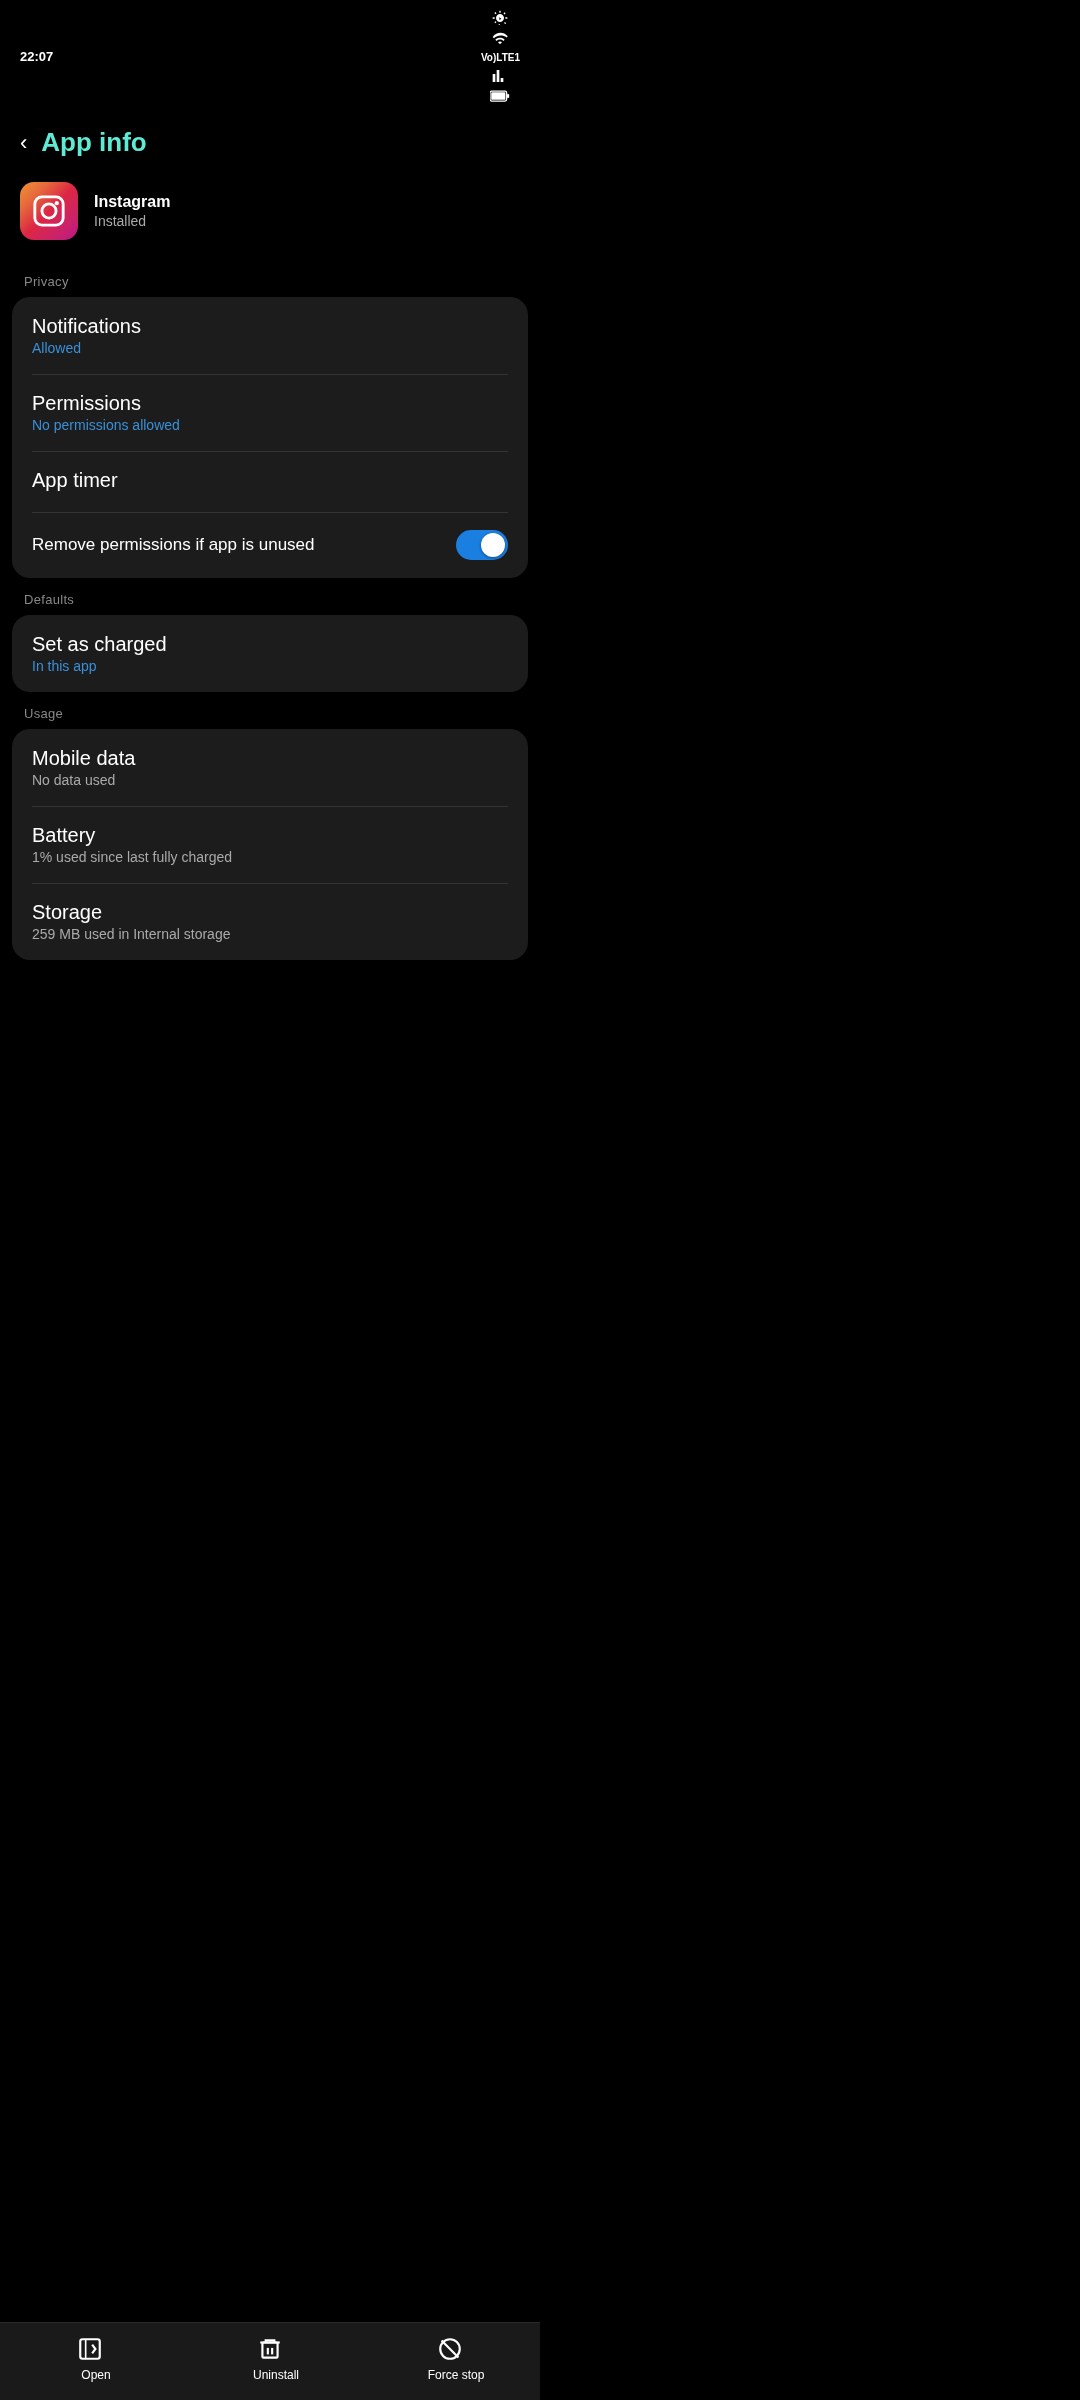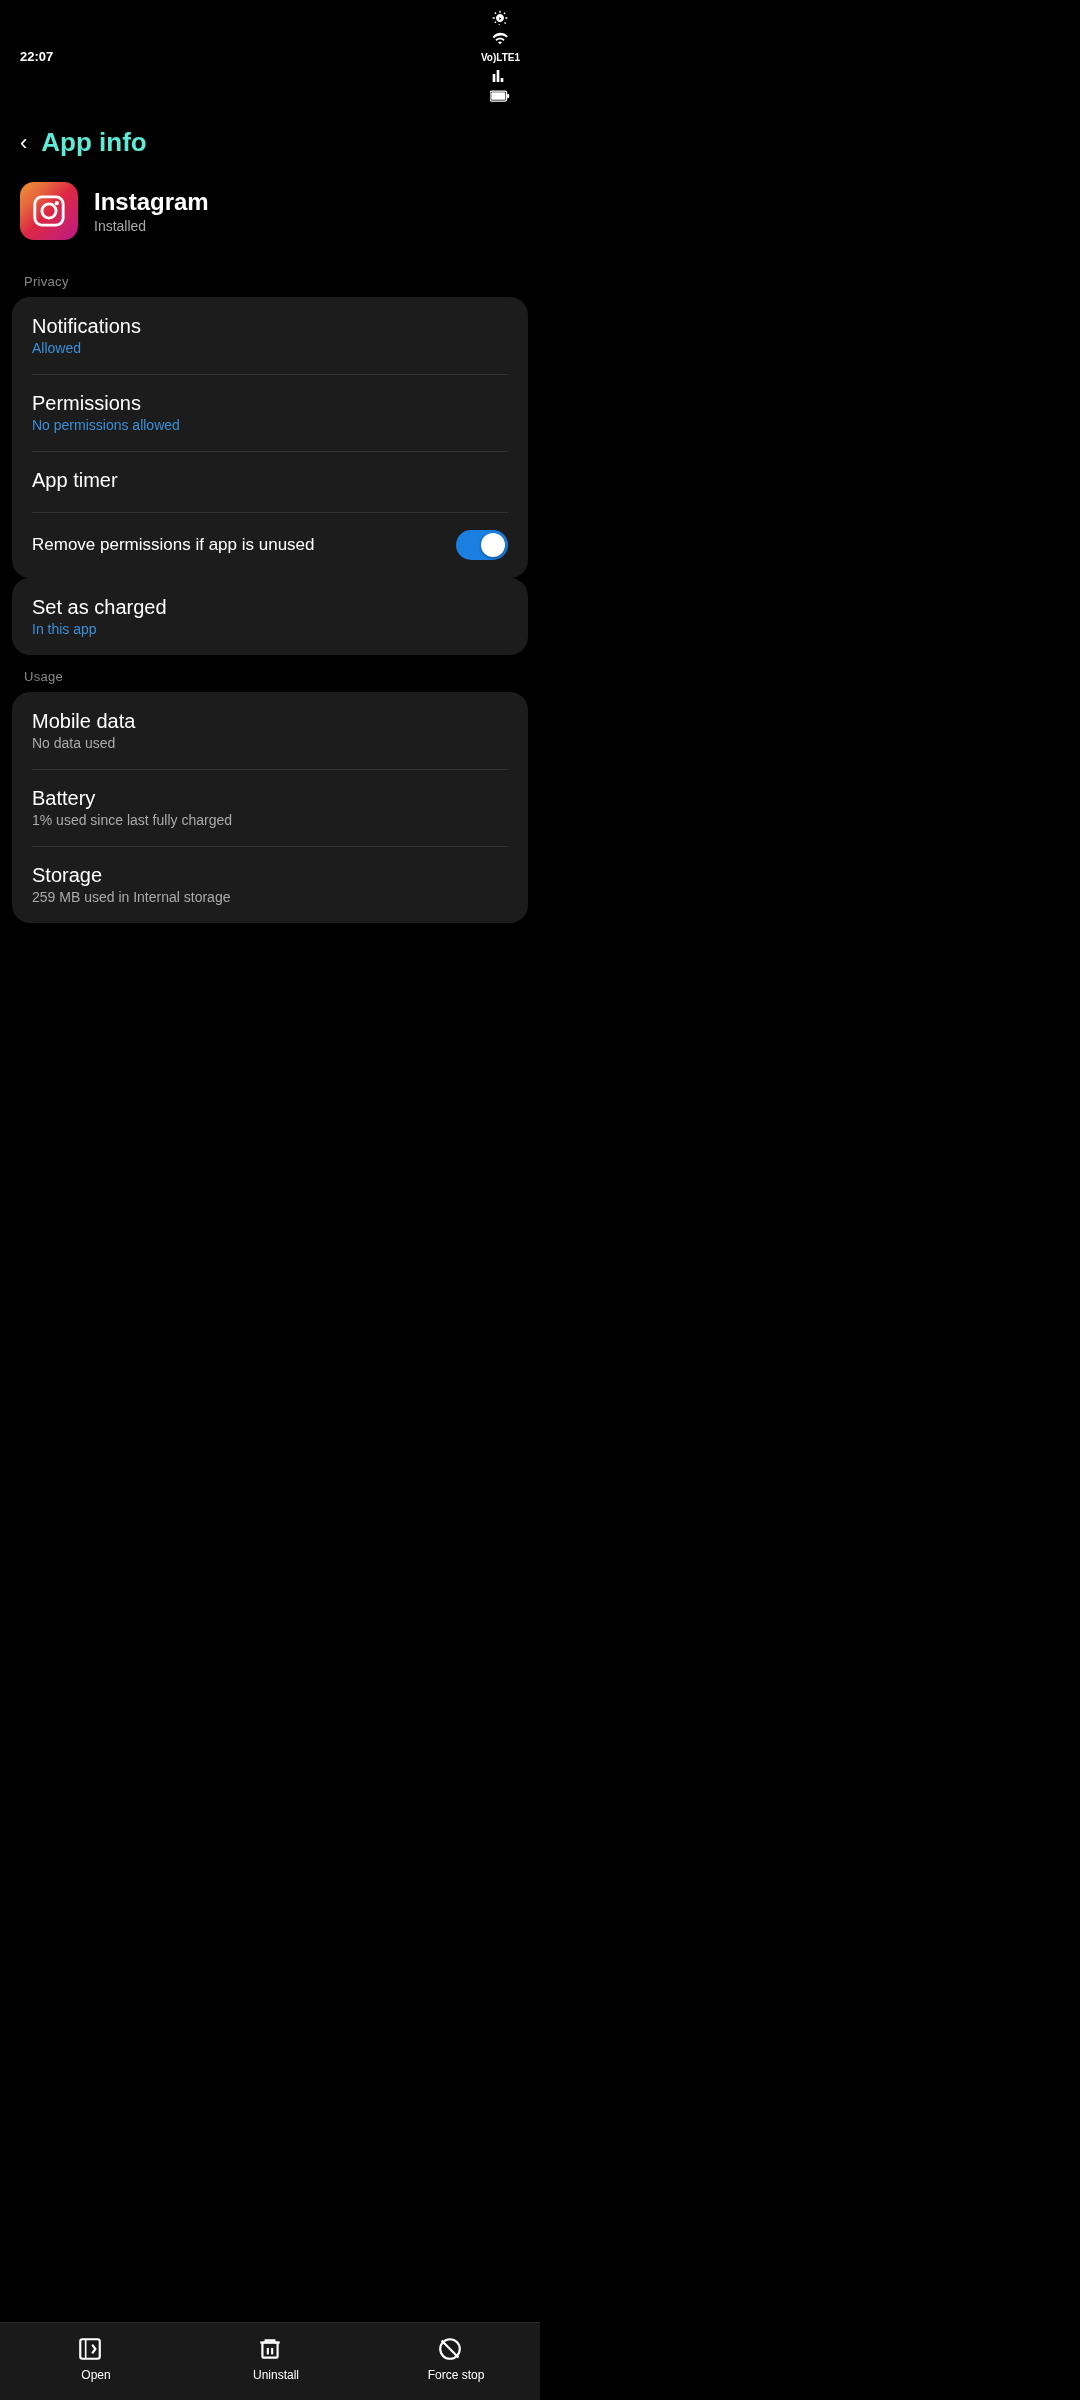--- a/index.html
+++ b/index.html
@@ -68,21 +68,21 @@
       align-items: center;
       justify-content: center;
       flex-shrink: 0;
     }
     .instagram-icon svg {
       width: 34px;
       height: 34px;
     }
 
     .app-name {
-      font-size: 24px;
+      font-size: 16px;
       font-weight: 600;
     }
     .app-status {
       font-size: 14px;
       color: #aaa;
       margin-top: 2px;
     }
 
     
     .section-label {
@@ -288,20 +288,21 @@
       <div class="card-item-title">App timer</div>
     </div>
 
     <div class="toggle-row">
       <span class="toggle-text">Remove permissions if app is unused</span>
       <div class="toggle-switch"></div>
     </div>
 
   </div>
 
+  <div class="section-label">Defaults</div>
   <div class="card">
     <div class="card-item">
       <div class="card-item-title">Set as charged</div>
       <div class="card-item-sub">In this app</div>
     </div>
   </div>
 
   <div class="section-label">Usage</div>
   <div class="card">
 

